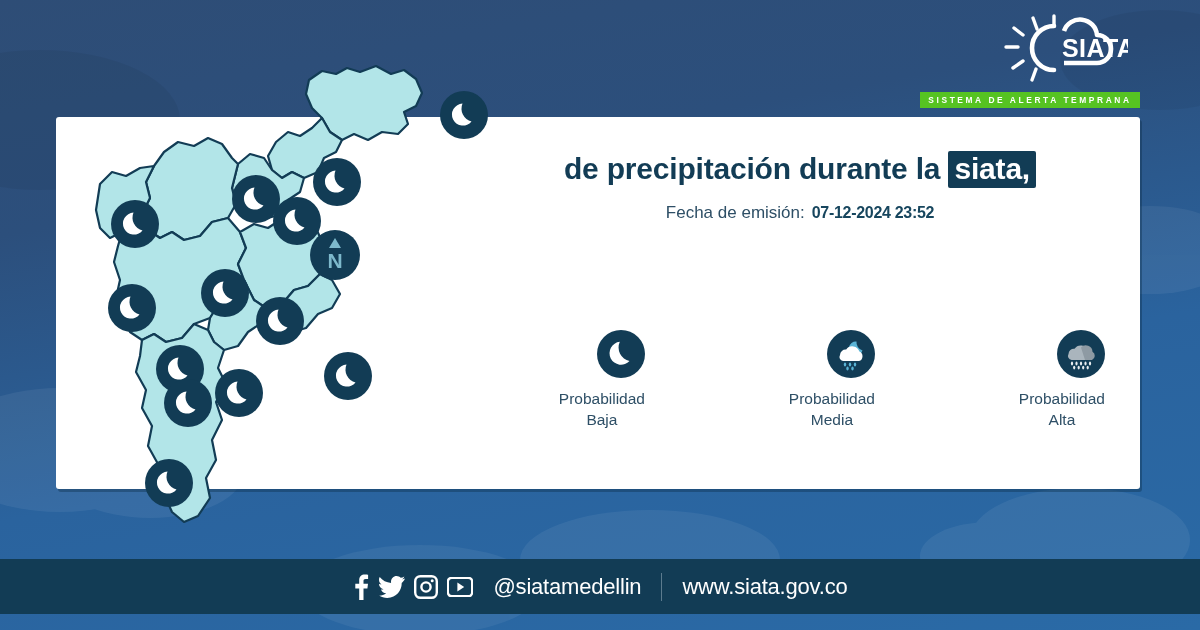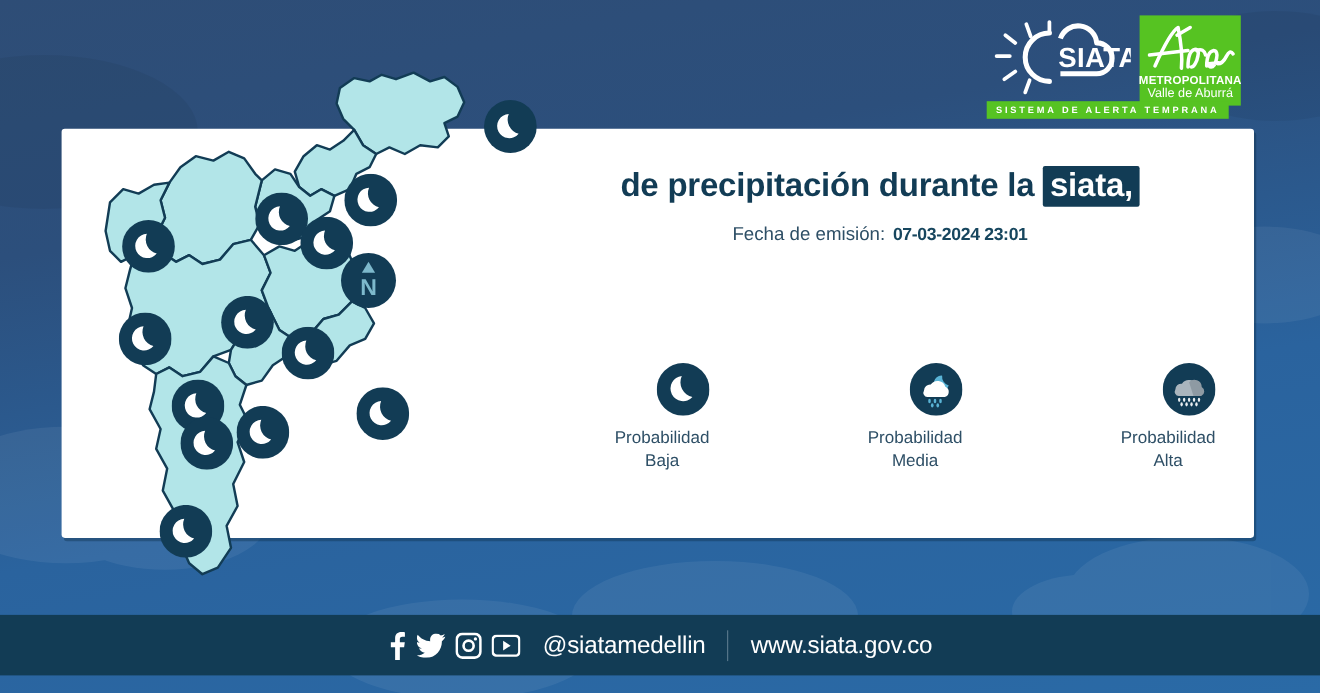--- a/index.html
+++ b/index.html
@@ -30,21 +30,21 @@
   }
   .area-script { width:84px; height:52px; }
   .area-sub1 {
     color:#ffffff; font-size:10.5px; font-weight:bold;
     letter-spacing:0.2px; line-height:11px;
   }
   .area-sub2 {
     color:#ffffff; font-size:11.5px; line-height:13px;
   }
   .tagline {
-    position:absolute; top:92px; right:83px;
+    position:absolute; top:92px; right:60px;
     width:220px; height:16px; background:#56c322;
     color:#ffffff; font-size:8.4px; font-weight:bold;
     letter-spacing:2.6px; text-align:center; line-height:16px;
   }
 
   
   .card {
     position:absolute; left:56px; top:117px;
     width:1084px; height:372px;
     background:#ffffff;
@@ -136,35 +136,20 @@
       <line x1="11" y1="54" x2="21" y2="47"></line>
       <line x1="30" y1="66" x2="34" y2="55"></line>
       <line x1="31" y1="4" x2="35" y2="15"></line>
       <line x1="52" y1="2" x2="52" y2="12"></line>
     </g>
     <path d="M52 12 A22 22 0 1 0 52 56" stroke="#ffffff" stroke-width="4.6" fill="none" stroke-linecap="round"></path>
     <path d="M62 17 A17 17 0 0 1 95 21 A14 14 0 0 1 95 49 L62 49" stroke="#ffffff" stroke-width="4.6" fill="none" stroke-linejoin="round"></path>
     <text x="60" y="43" font-family="Liberation Sans, sans-serif" font-size="25" font-weight="bold" fill="#ffffff" letter-spacing="0.4">SIATA</text>
   </svg>
 
-  <div class="area-logo">
-    <svg class="area-script" viewBox="0 0 84 52">
-      <g fill="none" stroke="#ffffff" stroke-width="3.2" stroke-linecap="round" stroke-linejoin="round">
-        <path d="M10 44 C18 26 26 12 31 9 C34 24 35 36 34 46"></path>
-        <path d="M5 34 L40 30"></path>
-        <path d="M30 16 L42 9"></path>
-        <path d="M40 45 C40 36 42 30 46 29 C49 28 50 31 49 35 C48 41 45 45 43 45"></path>
-        <path d="M48 30 C52 28 55 30 56 34"></path>
-        <path d="M57 44 C57 36 59 31 63 30 C66 30 67 33 66 37 C65 42 63 45 61 45 C60 45 59 44 59 42 L68 41"></path>
-        <path d="M67 42 C70 42 73 39 75 35 C77 31 79 30 81 33"></path>
-      </g>
-    </svg>
-    <div class="area-sub1">METROPOLITANA</div>
-    <div class="area-sub2">Valle de Aburrá</div>
-  </div>
 </div>
 
 <div class="tagline">SISTEMA DE ALERTA TEMPRANA</div>
 
 <div class="card"></div>
 
 <div class="map-wrap">
   <svg viewBox="0 0 380 520">
     <defs>
 
@@ -241,21 +226,21 @@
 <div class="content">
   <div class="title">
     <div>
       <span>de precipitación durante la</span>
       <span class="hl">siata,</span>
     </div>
   </div>
 
   <div class="date-row">
     <span class="date-label">Fecha de emisión:</span>
-    <span class="date-value">07-03-2024 23:01</span>
+    <span class="date-value">07-12-2024 23:52</span>
   </div>
 </div>
 
 <div class="legend">
 
   <div class="legend-item">
     <svg class="legend-icon" viewBox="0 0 48 48">
       <circle cx="24" cy="24" r="24" fill="#123c55"></circle>
       <path d="M32.5 31 A11.5 11.5 0 1 1 22.8 11.8 A13.8 13.8 0 0 0 32.5 31 Z" fill="#ffffff"></path>
     </svg>

